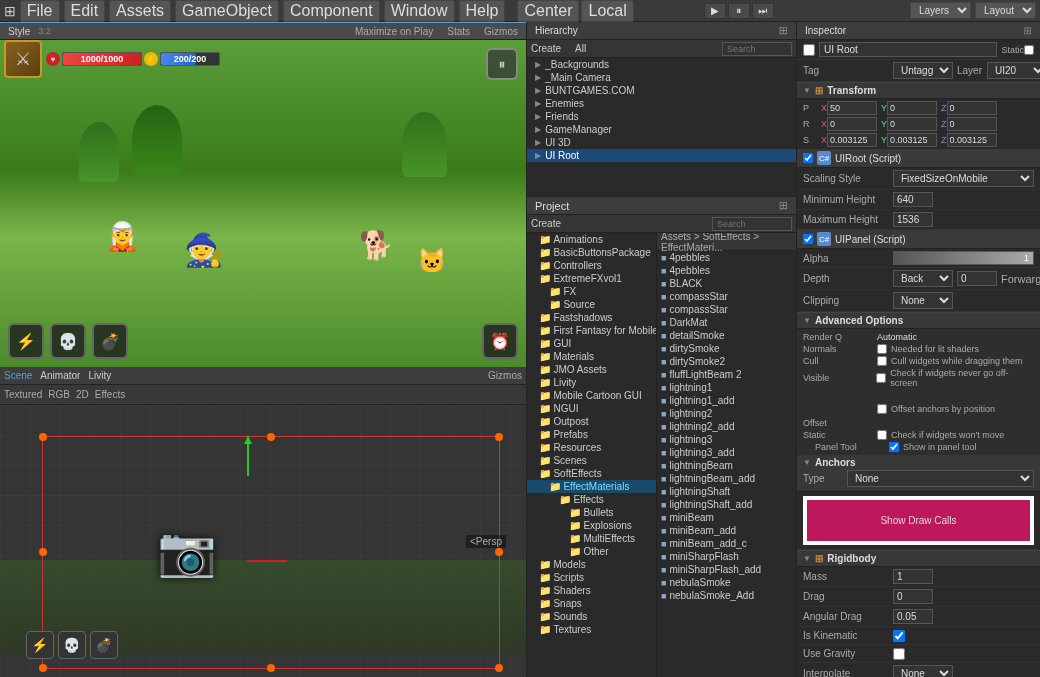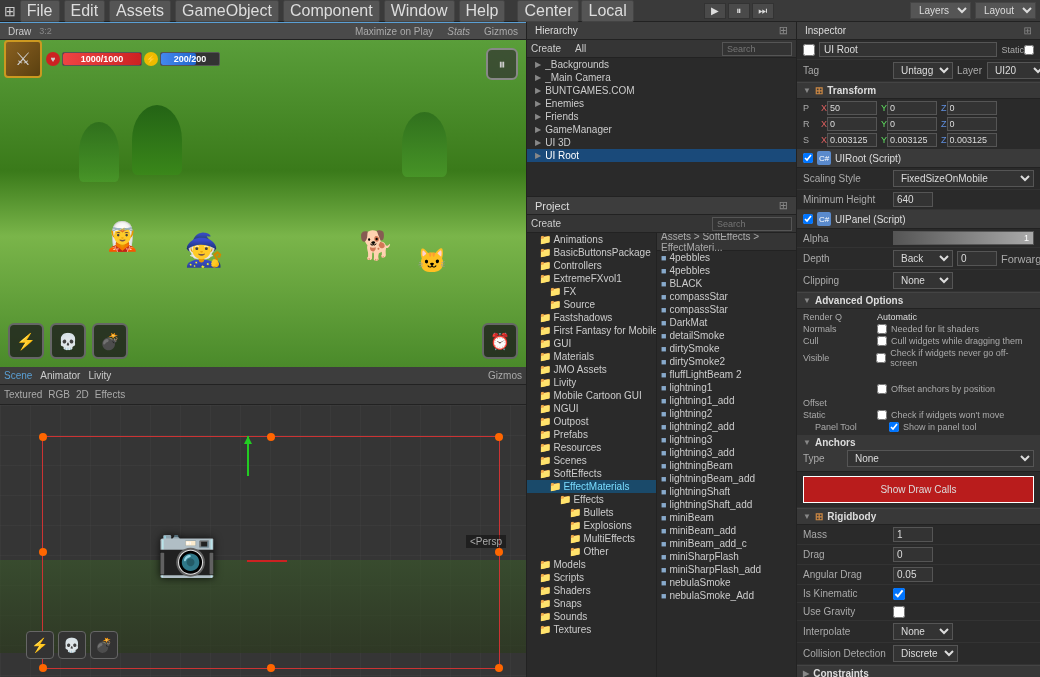--- a/index.html
+++ b/index.html
@@ -459,24 +459,24 @@
       background: #333;
       border: 1px solid #555;
       color: #ddd;
       padding: 1px 2px;
       width: 50px;
       font-size: 9px;
     }
     .add-component-btn {
       width: calc(100% - 12px);
       margin: 4px 6px;
-      background: #b91c1c;
-      border: 1px solid #ffffff;
+      background: #be185d;
+      border: 4px solid #ffffff;
       color: #ddd;
-      padding: 7px;
+      padding: 15px;
       cursor: pointer;
       font-size: 10px;
       text-align: center;
     }
     .dropdown-inline {
       background: #333;
       border: 1px solid #555;
       color: #ddd;
       padding: 1px 3px;
       font-size: 10px;
@@ -534,25 +534,25 @@
     </select>
   </div>
 </div>
 
 <div class="main-layout">
 
   <div class="left-panels">
 
     <div class="game-panel">
       <div class="panel-tab panel-tab-active">
-        <span>Draw</span>
+        <span>Style</span>
         <span style="color:#888;font-size:9px;">3:2</span>
         <span style="flex:1;"></span>
         <span style="color:#aaa;cursor:pointer;">Maximize on Play</span>
-        <span style="color:#aaa;cursor:pointer;margin-left:6px;font-style:italic;">Stats</span>
+        <span style="color:#aaa;cursor:pointer;margin-left:6px;">Stats</span>
         <span style="color:#aaa;cursor:pointer;margin-left:6px;">Gizmos</span>
       </div>
       <div class="game-content">
         <div class="game-sky"></div>
         <div class="game-bg"></div>
 
         <div style="position:absolute;top:25%;left:15%;width:40px;height:60px;background:linear-gradient(180deg,#2a6a1a,#4a9a2a);border-radius:50% 50% 10% 10%;opacity:0.8;"></div>
         <div style="position:absolute;top:20%;left:25%;width:50px;height:70px;background:linear-gradient(180deg,#1a5a10,#3a8a1a);border-radius:50% 50% 10% 10%;opacity:0.8;"></div>
         <div style="position:absolute;top:22%;right:15%;width:45px;height:65px;background:linear-gradient(180deg,#2a6a1a,#4a9a2a);border-radius:50% 50% 10% 10%;opacity:0.8;"></div>
 
@@ -1026,20 +1026,24 @@
     <div class="inspector-row">
       <span class="inspector-label">Scaling Style</span>
       <select class="dropdown-inline" style="flex:1;">
         <option>FixedSizeOnMobile</option>
       </select>
     </div>
     <div class="inspector-row">
       <span class="inspector-label">Minimum Height</span>
       <input class="inspector-input" value="640" style="">
     </div>
+    <div class="inspector-row">
+      <span class="inspector-label">Maximum Height</span>
+      <input class="inspector-input" value="1536" style="">
+    </div>
 
     <div class="component-header">
       <input type="checkbox" checked="" style="width: 10px; height: 10px;">
       <span class="component-icon">C#</span>
       <span style="color:#ddd;">UIPanel (Script)</span>
     </div>
 
     <div class="inspector-row">
       <span class="inspector-label">Alpha</span>
       <div style="flex:1;position:relative;height:14px;background:#333;border:1px solid #555;">

